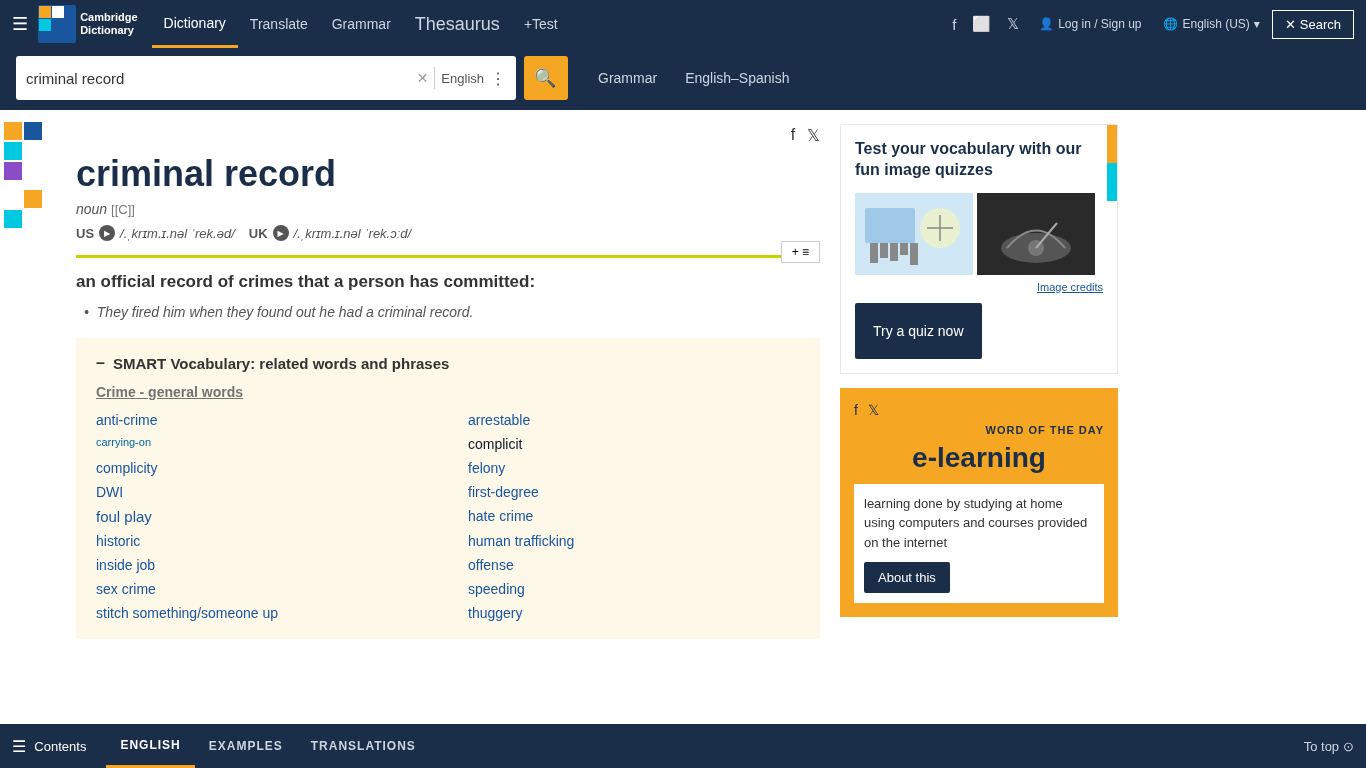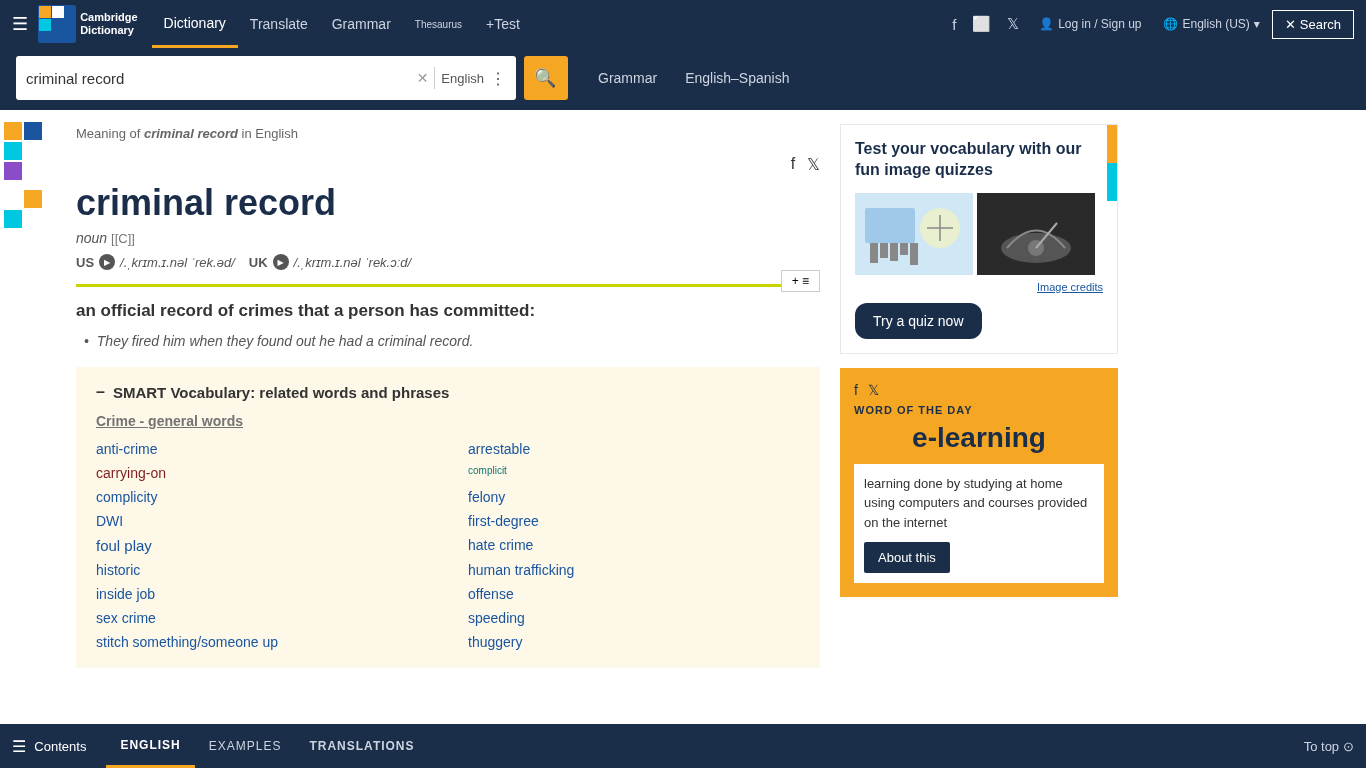--- a/index.html
+++ b/index.html
@@ -25,21 +25,21 @@
     <div style="color:#fff; font-size:11px; line-height:1.2; font-weight:bold;">
       <div>Cambridge</div>
       <div>Dictionary</div>
     </div>
   </div>
 
   <div style="display:flex; align-items:center; flex:1;">
     <a style="color:#fff; text-decoration:none; padding:0 12px; height:48px; display:flex; align-items:center; font-size:14px; border-bottom:3px solid #f5a623; cursor:pointer;">Dictionary</a>
     <a style="color:#cdd4df; text-decoration:none; padding:0 12px; height:48px; display:flex; align-items:center; font-size:14px; cursor:pointer;">Translate</a>
     <a style="color:#cdd4df; text-decoration:none; padding:0 12px; height:48px; display:flex; align-items:center; font-size:14px; cursor:pointer;">Grammar</a>
-    <a style="color:#cdd4df; text-decoration:none; padding:0 12px; height:48px; display:flex; align-items:center; font-size:10px; cursor:pointer;">Thesaurus</a>
+    <a style="color:#cdd4df; text-decoration:none; padding:0 12px; height:48px; display:flex; align-items:center; font-size:18px; cursor:pointer;">Thesaurus</a>
     <a style="color:#cdd4df; text-decoration:none; padding:0 12px; height:48px; display:flex; align-items:center; font-size:14px; cursor:pointer;">+Test</a>
   </div>
 
   <span style="color:#cdd4df; font-size:15px; cursor:pointer; margin:0 6px;">f</span>
   <span style="color:#cdd4df; font-size:15px; cursor:pointer; margin:0 6px;">⬜</span>
   <span style="color:#cdd4df; font-size:15px; cursor:pointer; margin:0 6px;">𝕏</span>
 
   <span style="color:#cdd4df; font-size:12px; cursor:pointer; margin:0 10px; display:flex; align-items:center; gap:4px;">
     <span>👤</span>
     <span>Log in / Sign up</span>
@@ -94,25 +94,20 @@
       </div>
       <div style="display:flex; gap:2px; margin-bottom:2px;">
         <div style="width:18px; height:18px; background:#00c8e0;"></div>
         <div style="width:18px; height:18px; background:transparent;"></div>
       </div>
     </div>
   </div>
 
   <div style="flex:1; padding:16px 20px 80px 16px; max-width:780px;">
 
-    <div style="font-size:13px; color:#666; margin-bottom:14px;">
-      <span>Meaning of</span>
-      <strong style="font-style:italic;"> <span>criminal record</span></strong>
-      <span> <span>in English</span></span>
-    </div>
 
     <div style="display:flex; justify-content:flex-end; gap:12px; margin-bottom:8px;">
       <span style="color:#333; font-size:16px; cursor:pointer;">f</span>
       <span style="color:#333; font-size:16px; cursor:pointer;">𝕏</span>
     </div>
 
     <h1 style="font-size:36px; font-weight:bold; color:#1a2e4a; margin-bottom:6px;">criminal record</h1>
 
     <div style="font-size:14px; color:#555; margin-bottom:8px;">
       <em>noun</em>
@@ -148,22 +143,22 @@
 
     <div style="background:#fdf8e8; padding:16px 20px; margin-top:4px;">
       <div style="display:flex; align-items:center; gap:8px; margin-bottom:12px;">
         <span style="color:#333; font-size:16px; cursor:pointer; font-weight:bold;">–</span>
         <span style="font-size:15px; font-weight:bold; color:#333;">SMART Vocabulary: related words and phrases</span>
       </div>
       <div style="font-size:14px; font-weight:bold; color:#737373; text-decoration:underline; margin-bottom:10px; cursor:pointer;">Crime - general words</div>
       <div style="display:grid; grid-template-columns:1fr 1fr; gap:4px 40px;">
         <a style="color:#1a56a0; text-decoration:none; font-size:14px; padding:2px 0; cursor:pointer;">anti-crime</a>
         <a style="color:#1a56a0; text-decoration:none; font-size:14px; padding:2px 0; cursor:pointer;">arrestable</a>
-        <a style="color:#7f1d1d; text-decoration:none; font-size:14px; padding:2px 0; cursor:pointer;">carrying-on</a>
-        <a style="color:#0f766e; text-decoration:none; font-size:10px; padding:2px 0; cursor:pointer;">complicit</a>
+        <a style="color:#0369a1; text-decoration:none; font-size:11px; padding:2px 0; cursor:pointer;">carrying-on</a>
+        <a style="color:#0f172a; text-decoration:none; font-size:14px; padding:2px 0; cursor:pointer;">complicit</a>
         <a style="color:#1a56a0; text-decoration:none; font-size:14px; padding:2px 0; cursor:pointer;">complicity</a>
         <a style="color:#1a56a0; text-decoration:none; font-size:14px; padding:2px 0; cursor:pointer;">felony</a>
         <a style="color:#1a56a0; text-decoration:none; font-size:14px; padding:2px 0; cursor:pointer;">DWI</a>
         <a style="color:#1a56a0; text-decoration:none; font-size:14px; padding:2px 0; cursor:pointer;">first-degree</a>
         <a style="color:#1a56a0; text-decoration:none; font-size:15px; padding:2px 0; cursor:pointer;">foul play</a>
         <a style="color:#1a56a0; text-decoration:none; font-size:14px; padding:2px 0; cursor:pointer;">hate crime</a>
         <a style="color:#1a56a0; text-decoration:none; font-size:14px; padding:2px 0; cursor:pointer;">historic</a>
         <a style="color:#1a56a0; text-decoration:none; font-size:14px; padding:2px 0; cursor:pointer;">human trafficking</a>
         <a style="color:#1a56a0; text-decoration:none; font-size:14px; padding:2px 0; cursor:pointer;">inside job</a>
         <a style="color:#1a56a0; text-decoration:none; font-size:14px; padding:2px 0; cursor:pointer;">offense</a>
@@ -208,44 +203,44 @@
         </div>
       </div>
 
       
       <div style="position:absolute; right:0; top:0; display:flex; flex-direction:column;">
         <div style="width:10px; height:38px; background:#f5a623;"></div>
         <div style="width:10px; height:38px; background:#00c8e0;"></div>
       </div>
 
       <div style="text-align:right; font-size:11px; color:#1a56a0; text-decoration:underline; margin-bottom:10px; cursor:pointer;">Image credits</div>
-      <button style="background:#1a2e4a; color:#fff; border:none; padding:10px 18px; font-size:14px; cursor:pointer; border-radius:12px;">Try a quiz now</button>
+      <button style="background:#1a2e4a; color:#fff; border:none; padding:20px 18px; font-size:14px; cursor:pointer; border-radius:2px;">Try a quiz now</button>
     </div>
 
     <div style="background:#f5a623; padding:14px;">
       <div style="display:flex; align-items:center; gap:10px; margin-bottom:6px;">
         <span style="color:#1a2e4a; font-size:14px; cursor:pointer;">f</span>
         <span style="color:#1a2e4a; font-size:14px; cursor:pointer;">𝕏</span>
       </div>
-      <div style="font-size:11px; font-weight:bold; color:#1a2e4a; text-align:left; letter-spacing:1px; text-transform:uppercase; margin-bottom:6px;">WORD OF THE DAY</div>
+      <div style="font-size:11px; font-weight:bold; color:#1a2e4a; text-align:right; letter-spacing:1px; text-transform:uppercase; margin-bottom:6px;">WORD OF THE DAY</div>
       <div style="font-size:28px; font-weight:bold; color:#1a2e4a; text-align:center; margin-bottom:10px; cursor:pointer;">e-learning</div>
       <div style="background:#fff; padding:10px;">
         <p style="font-size:13px; color:#333; line-height:1.5;">learning done by studying at home using computers and courses provided on the internet</p>
         <button style="background:#1a2e4a; color:#fff; border:none; padding:8px 14px; font-size:13px; cursor:pointer; border-radius:2px; margin-top:10px;">About this</button>
       </div>
     </div>
 
   </div>
 </div>
 
 <div style="background:#1a2e4a; height:44px; display:flex; align-items:center; padding:0 12px; position:fixed; bottom:0; left:0; right:0; z-index:100;">
   <span style="color:#fff; font-size:16px; cursor:pointer; margin-right:8px;">☰</span>
   <span style="color:#fff; font-size:13px; cursor:pointer; margin-right:20px;">Contents</span>
   <div style="display:flex; flex:1;">
     <span style="color:#fff; font-size:12px; font-weight:bold; letter-spacing:1px; padding:0 14px; height:44px; display:flex; align-items:center; cursor:pointer; text-transform:uppercase; border-bottom:3px solid #f5a623;">ENGLISH</span>
-    <span style="color:#cdd4df; font-size:12px; font-weight:normal; letter-spacing:1px; padding:0 14px; height:44px; display:flex; align-items:center; cursor:pointer; text-transform:uppercase;">EXAMPLES</span>
+    <span style="color:#cdd4df; font-size:12px; font-weight:bold; letter-spacing:1px; padding:0 14px; height:44px; display:flex; align-items:center; cursor:pointer; text-transform:uppercase;">EXAMPLES</span>
     <span style="color:#cdd4df; font-size:12px; font-weight:bold; letter-spacing:1px; padding:0 14px; height:44px; display:flex; align-items:center; cursor:pointer; text-transform:uppercase;">TRANSLATIONS</span>
   </div>
   <span style="color:#cdd4df; font-size:13px; cursor:pointer; display:flex; align-items:center; gap:4px;">
     <span>To top</span>
     <span>⊙</span>
   </span>
 </div>
 
 </body></html>

